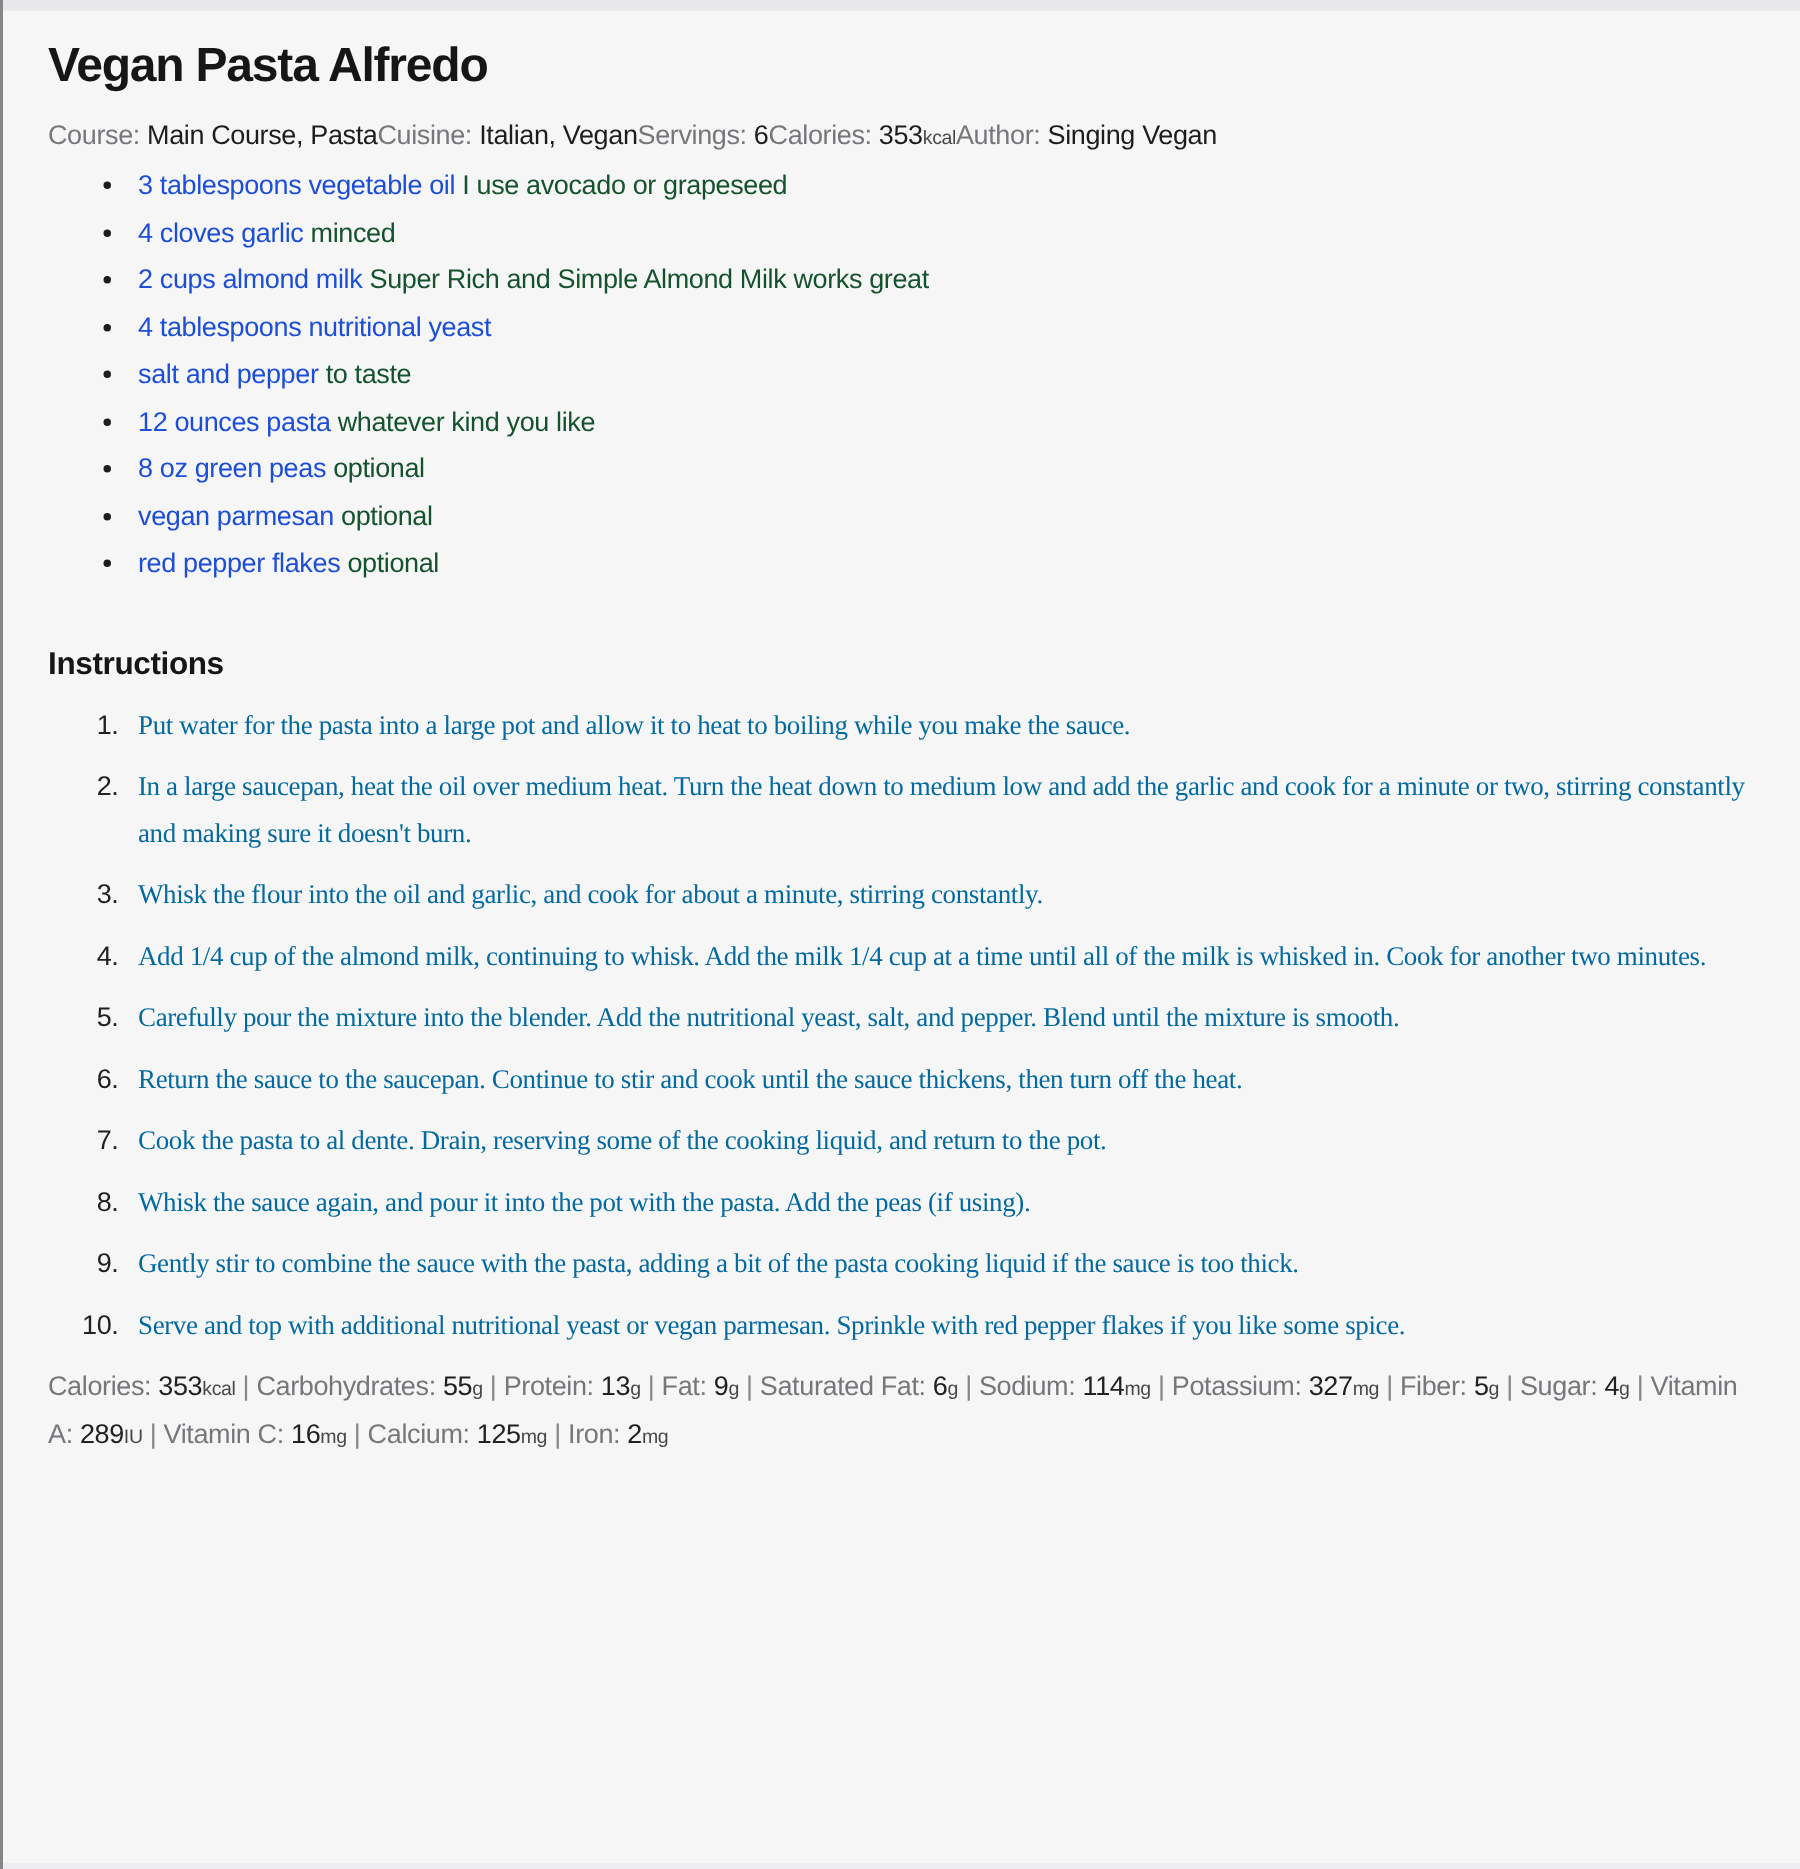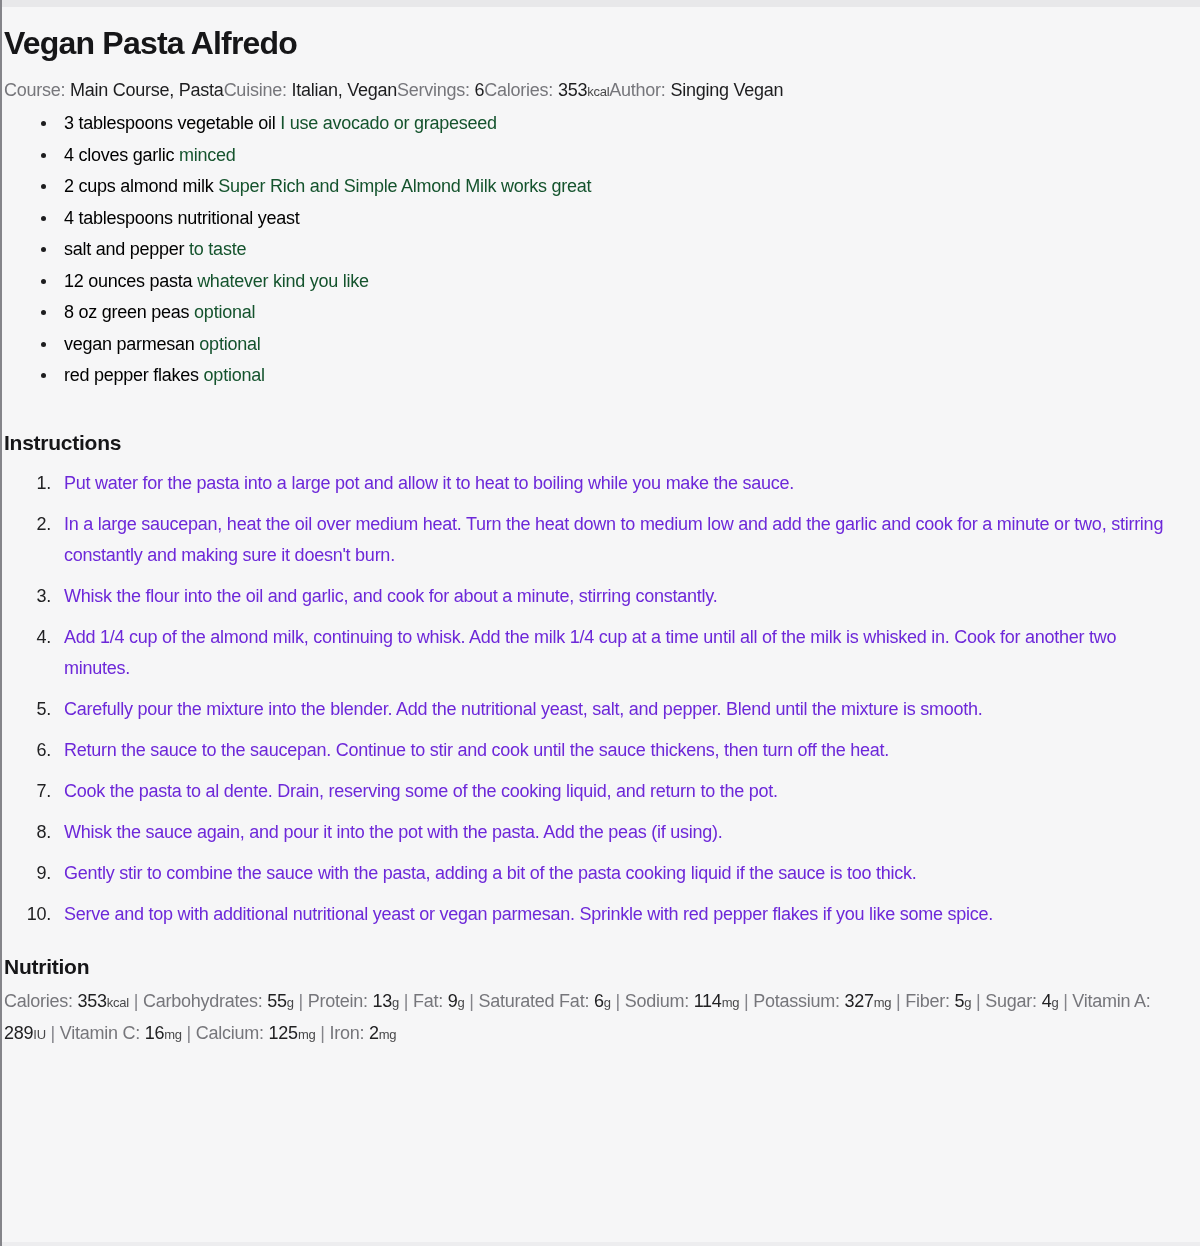--- a/index.html
+++ b/index.html
@@ -10,21 +10,21 @@
     background: #f6f6f7;
     overflow: hidden;
     font-family: "Liberation Sans", sans-serif;
     color: #1d1d1f;
     letter-spacing: -0.25px;
   }
   .top-edge    { position: absolute; top: 0; left: 2px; right: 0; height: 7px; background: #e8e8ea; }
   .bottom-edge { position: absolute; bottom: 0; left: 2px; right: 0; height: 4px; background: #ededef; }
   .left-edge   { position: absolute; top: 0; left: 0; bottom: 0; width: 2px; background: #85858a; }
 
-  .content { padding: 24px 22px 0 4px; }
+  .content { padding: 24px 22px 0 32px; }
 
   .recipe-title {
     margin: 0;
     font-size: 32px;
     line-height: 38px;
     font-weight: 700;
     letter-spacing: -0.8px;
     color: #161618;
   }
 
@@ -61,38 +61,38 @@
   }
   .bullet {
     position: absolute;
     left: 37px;
     top: 13px;
     width: 5px;
     height: 5px;
     border-radius: 50%;
     background: #1d1d1f;
   }
-  .ing-main { color: #000000; }
+  .ing-main { color: #1d4ed8; }
   .ing-note { color: #14532d; }
 
   .step-list {
     list-style: none;
     margin: 12px 0 0 0;
     padding: 0;
     font-size: 18px;
   }
   .step-list li {
     display: grid;
     grid-template-columns: 47px 1fr;
     column-gap: 13px;
     line-height: 31px;
     margin-bottom: 10px;
   }
   .step-num { text-align: right; color: #212123; }
-  .step-text { color: #6d28d9; }
+  .step-text { color: #0369a1; font-family: Liberation Serif, serif; }
 
   .nutrition-facts {
     margin: 6px 0 0 0;
     font-size: 18px;
     line-height: 31px;
     color: #1d1d1f;
   }
   .nut-label { color: #76767b; }
   .nut-value { color: #212123; }
   .nut-unit  { color: #48484a; font-size: 13px; }
@@ -196,18 +196,17 @@
           </li>
 
   <li>
             <span class="step-num">10.</span>
             <span class="step-text">Serve and top with additional nutritional yeast or vegan parmesan. Sprinkle with red pepper flakes if you like some spice.</span>
           </li>
 </ol>
     </section>
 
     <section class="nutrition-section">
-      <h2 class="section-heading">Nutrition</h2>
       <p class="nutrition-facts"><span class="nut-label">Calories:</span> <span class="nut-value">353</span><span class="nut-unit">kcal</span> <span class="nut-sep">|</span> <span class="nut-label">Carbohydrates:</span> <span class="nut-value">55</span><span class="nut-unit">g</span> <span class="nut-sep">|</span> <span class="nut-label">Protein:</span> <span class="nut-value">13</span><span class="nut-unit">g</span> <span class="nut-sep">|</span> <span class="nut-label">Fat:</span> <span class="nut-value">9</span><span class="nut-unit">g</span> <span class="nut-sep">|</span> <span class="nut-label">Saturated Fat:</span> <span class="nut-value">6</span><span class="nut-unit">g</span> <span class="nut-sep">|</span> <span class="nut-label">Sodium:</span> <span class="nut-value">114</span><span class="nut-unit">mg</span> <span class="nut-sep">|</span> <span class="nut-label">Potassium:</span> <span class="nut-value">327</span><span class="nut-unit">mg</span> <span class="nut-sep">|</span> <span class="nut-label">Fiber:</span> <span class="nut-value">5</span><span class="nut-unit">g</span> <span class="nut-sep">|</span> <span class="nut-label">Sugar:</span> <span class="nut-value">4</span><span class="nut-unit">g</span> <span class="nut-sep">|</span> <span class="nut-label">Vitamin A:</span> <span class="nut-value">289</span><span class="nut-unit">IU</span> <span class="nut-sep">|</span> <span class="nut-label">Vitamin C:</span> <span class="nut-value">16</span><span class="nut-unit">mg</span> <span class="nut-sep">|</span> <span class="nut-label">Calcium:</span> <span class="nut-value">125</span><span class="nut-unit">mg</span> <span class="nut-sep">|</span> <span class="nut-label">Iron:</span> <span class="nut-value">2</span><span class="nut-unit">mg</span></p>
     </section>
 
   </div>
 </div>
 
 </body></html>

